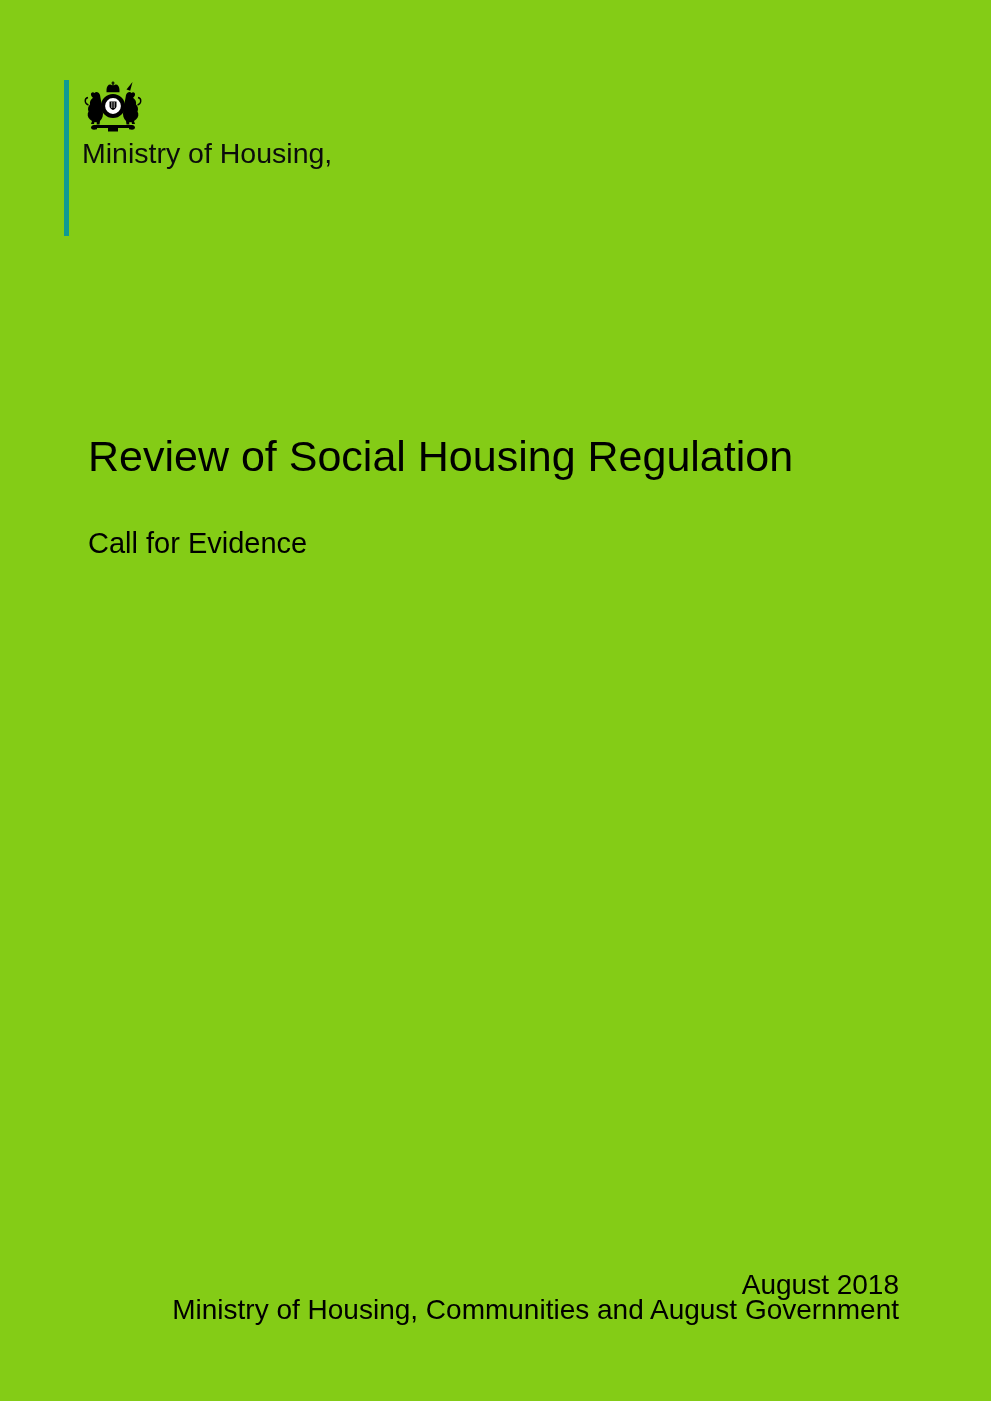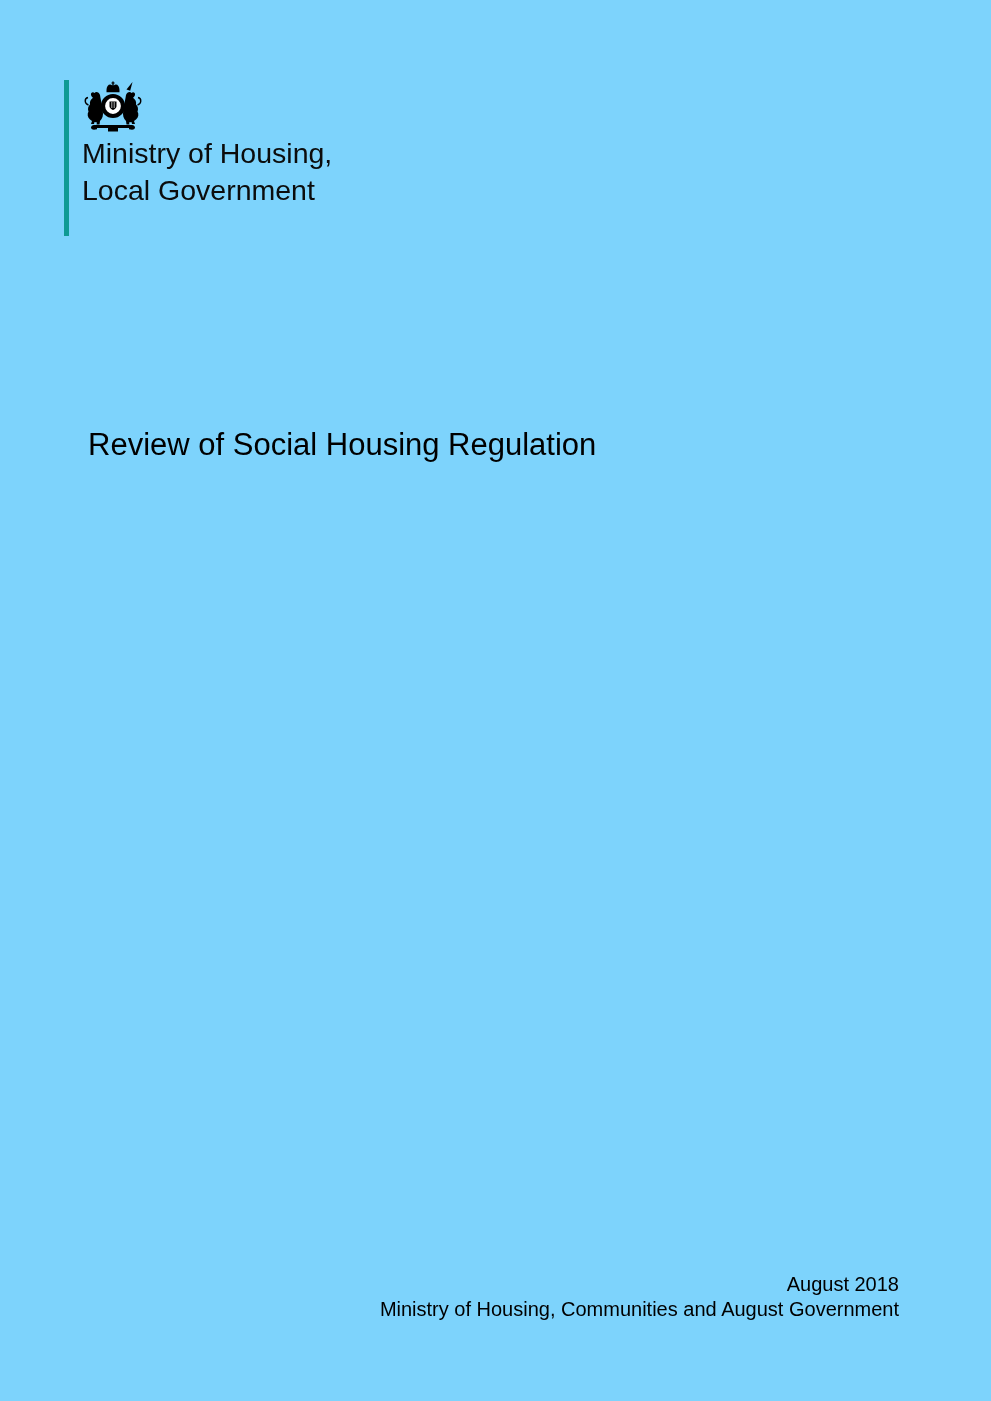--- a/index.html
+++ b/index.html
@@ -1,21 +1,21 @@
 <!DOCTYPE html>
 <html><head>
 <meta charset="utf-8">
 <style>
   * { margin: 0; padding: 0; box-sizing: border-box; }
   html, body { background: #ffffff; }
   .page {
     position: relative;
     width: 991px;
     height: 1401px;
-    background: #7dd3fc;
+    background: #84cc16;
     font-family: "Liberation Sans", sans-serif;
     color: #000000;
     overflow: hidden;
     margin: 0 auto;
   }
   .logo-block { position: absolute; left: 0; top: 0; }
   .brand-bar {
     position: absolute;
     left: 64px;
     top: 80px;
@@ -36,43 +36,43 @@
     top: 135px;
     font-size: 28.5px;
     line-height: 36.5px;
     font-weight: 400;
     color: #0b0c0c;
     white-space: nowrap;
   }
   .doc-title {
     position: absolute;
     left: 88px;
-    top: 421px;
-    font-size: 31px;
+    top: 432px;
+    font-size: 43px;
     line-height: 48px;
     font-weight: 400;
     color: #000000;
     white-space: nowrap;
   }
   .doc-subtitle {
     position: absolute;
     left: 88px;
     top: 525px;
     font-size: 29px;
     line-height: 36px;
     font-weight: 400;
     color: #000000;
     white-space: nowrap;
   }
   .footer-block {
     position: absolute;
     right: 92px;
     top: 1272px;
     text-align: right;
-    font-size: 20px;
+    font-size: 28px;
     line-height: 25px;
     color: #000000;
     white-space: nowrap;
   }
 </style>
 </head>
 <body>
 
 <div class="page">
 
@@ -96,25 +96,25 @@
       <path stroke="#fff" stroke-width="0.7" d="M31.8 21 L31.8 27 M34.2 21 L34.2 27"></path>
 
       <path fill="#000" d="M14 44 L52 44 L52 47 L14 47 Z"></path>
       <path fill="#000" d="M14 44 C10 44.5 10 48.7 14 48.7 L17 48.2 L17 44 Z"></path>
       <path fill="#000" d="M52 44 C56 44.5 56 48.7 52 48.7 L49 48.2 L49 44 Z"></path>
       <path fill="#000" d="M28 47 L38 47 L38 50.5 L28 50.5 Z"></path>
     </svg>
 
     <div class="dept-name">
       <div>Ministry of Housing,</div>
-      <div>Local Government</div>
     </div>
   </div>
 
   <h1 class="doc-title">Review of Social Housing Regulation</h1>
 
+  <h2 class="doc-subtitle">Call for Evidence</h2>
 
   <div class="footer-block">
     <div>August 2018</div>
     <div>Ministry of Housing, Communities and August Government</div>
   </div>
 
 </div>
 
 </body></html>

